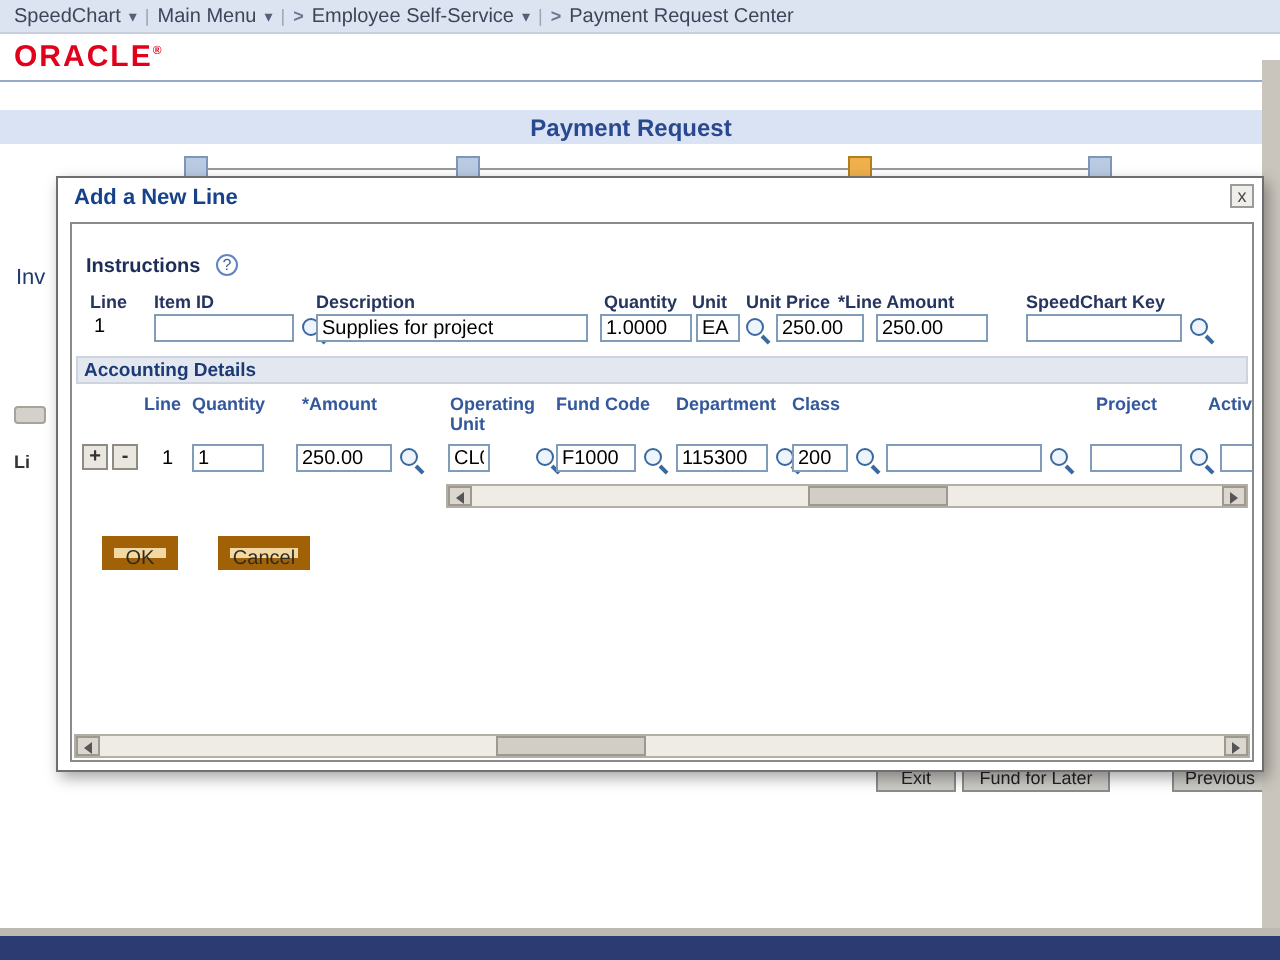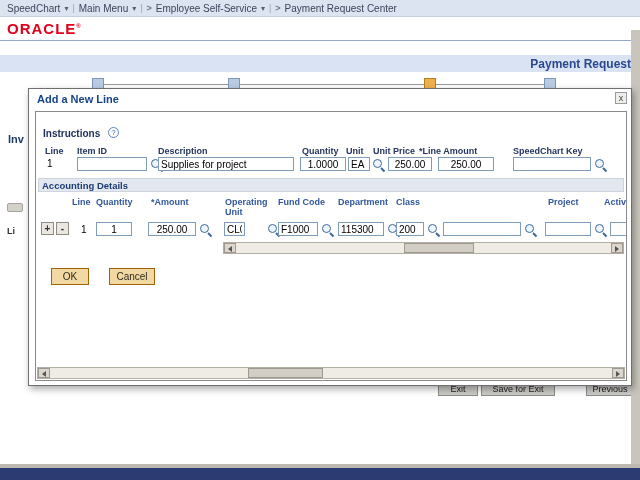--- a/index.html
+++ b/index.html
@@ -25,28 +25,28 @@
   .logo::after { content:"®"; font-size:6px; vertical-align:super; }
   .navlinks { margin-left:auto; display:flex; align-items:center; gap:7px; padding-right:12px; font-size:9.5px; }
   .navlink { color:#3a5fa8; cursor:pointer; text-decoration:none; }
   .navlink.signout { font-weight:bold; color:#2d4d8f; }
   .nl-sep { color:#b7bfd2; font-size:9px; }
   .nl-sep::after { content:"|"; }
   .hdr-rule { position:absolute; left:0; top:40px; width:640px; height:1px; background:#96a9cd; }
 
   
   .title-band { position:absolute; left:0; top:55px; width:631px; height:17px; background:#d9e3f3;
-                display:flex; align-items:center; justify-content:flex-end; }
+                display:flex; align-items:center; justify-content:center; }
   .title-band span { font-size:12px; font-weight:bold; color:#29488f; }
 
   
   .step-line { position:absolute; left:97px; top:84px; width:452px; height:1px; background:#9a9a9a; }
   .step { position:absolute; top:78px; width:12px; height:12px; background:#b9cbe2; border:1px solid #7d96ba; }
   .step.active { background:#efb04c; border-color:#b0801f; }
-  .bg-heading { position:absolute; left:8px; top:133px; font-size:11px; font-weight:bold; color:#1f3a6e; }
+  .bg-heading { position:absolute; left:8px; top:133px; font-size:11px; font-weight:normal; color:#1f3a6e; }
   .bg-pill { position:absolute; left:7px; top:203px; width:16px; height:9px; background:#d4d1ca;
              border:1px solid #a6a39b; border-radius:2px; }
   .bg-label { position:absolute; left:7px; top:226px; font-size:9px; font-weight:bold; color:#333; }
   .bg-btn { position:absolute; top:381px; height:15px; background:#cccac5; border:1px solid #8b8b8b;
             font-size:9px; color:#222; text-align:center; padding:0; font-family:inherit; cursor:pointer; }
 
   .right-gutter { position:absolute; left:631px; top:30px; width:9px; height:434px; background:#c9c5bd; }
   .footer-gray { position:absolute; left:0; top:464px; width:640px; height:4px; background:#bdb9b1; }
   .footer-bar { position:absolute; left:0; top:468px; width:640px; height:12px; background:#2d3b73; }
 
@@ -62,21 +62,21 @@
 
   .sec-lbl { position:absolute; font-size:10px; font-weight:bold; color:#1c2e57; }
   .help { position:absolute; width:11px; height:11px; border:1px solid #6283c2; border-radius:50%;
           font-size:8px; line-height:10px; text-align:center; color:#3a5fa8; background:#fff; cursor:pointer; }
   .help::after { content:"?"; }
 
   .lbl { position:absolute; font-size:9px; font-weight:bold; color:#25355f; white-space:nowrap; }
   .val { position:absolute; font-size:10px; color:#000; }
   .tb { position:absolute; height:14px; border:1px solid #7f9db9; background:#fff; font-family:inherit;
         font-size:10px; padding:0 2px; color:#000; }
-  .tb.num { text-align:center; }
+  .tb.num { text-align:left; }
 
   .lookup { position:absolute; width:13px; height:13px; cursor:pointer; }
   .lookup::before { content:""; position:absolute; left:1px; top:1px; width:7px; height:7px;
                     border:1.5px solid #39699f; border-radius:50%; background:#eef4fb; }
   .lookup::after { content:""; position:absolute; left:8.5px; top:8.5px; width:4.5px; height:2px;
                    background:#39699f; transform:rotate(45deg); transform-origin:0 50%; }
 
   .acct-bar { position:absolute; left:2px; top:66px; width:586px; height:14px; background:#e3e8f0;
               border:1px solid #cdd4e0; display:flex; align-items:center; padding-left:3px; }
   .acct-bar span { font-size:9.5px; font-weight:bold; color:#1c3a75; }
@@ -91,21 +91,21 @@
             cursor:pointer; }
   .sb-btn.left { left:0; }
   .sb-btn.right { right:0; }
   .sb-btn::after { content:""; position:absolute; top:2px; width:0; height:0; }
   .sb-btn.left::after { left:3px; border-top:3px solid transparent; border-bottom:3px solid transparent;
                         border-right:4px solid #555; }
   .sb-btn.right::after { left:3px; border-top:3px solid transparent; border-bottom:3px solid transparent;
                          border-left:4px solid #555; }
   .thumb { position:absolute; top:0; height:10px; background:#d2cec5; border:1px solid #9d9990; cursor:pointer; }
 
-  .ps-btn { position:absolute; top:156px; height:17px; background:#f2d9a4; border:1px solid #a16207;
+  .ps-btn { position:absolute; top:156px; height:17px; background:#f2d9a4; border:6px solid #a16207;
             font-size:10px; color:#2f2a1d; text-align:center; padding:0; font-family:inherit; cursor:pointer; }
 </style>
 </head>
 <body>
 
 <div class="screen">
 
   <div class="topbar">
     <span>SpeedChart</span>
     <span class="caret"></span>
@@ -134,21 +134,21 @@
   <div class="step" style="left:92px"></div>
   <div class="step" style="left:228px"></div>
   <div class="step active" style="left:424px"></div>
   <div class="step" style="left:544px"></div>
 
   <div class="bg-heading">Inv</div>
   <div class="bg-pill"></div>
   <div class="bg-label">Li</div>
 
   <button class="bg-btn" style="left:438px;width:40px">Exit</button>
-  <button class="bg-btn" style="left:481px;width:74px">Save for Exit</button>
+  <button class="bg-btn" style="left:481px;width:74px">Fund for Later</button>
   <button class="bg-btn" style="left:586px;width:48px">Previous</button>
 
   <div class="right-gutter"></div>
   <div class="footer-gray"></div>
   <div class="footer-bar"></div>
 
   <div class="modal">
     <div class="modal-title">Add a New Line</div>
     <button class="modal-close">x</button>
 

